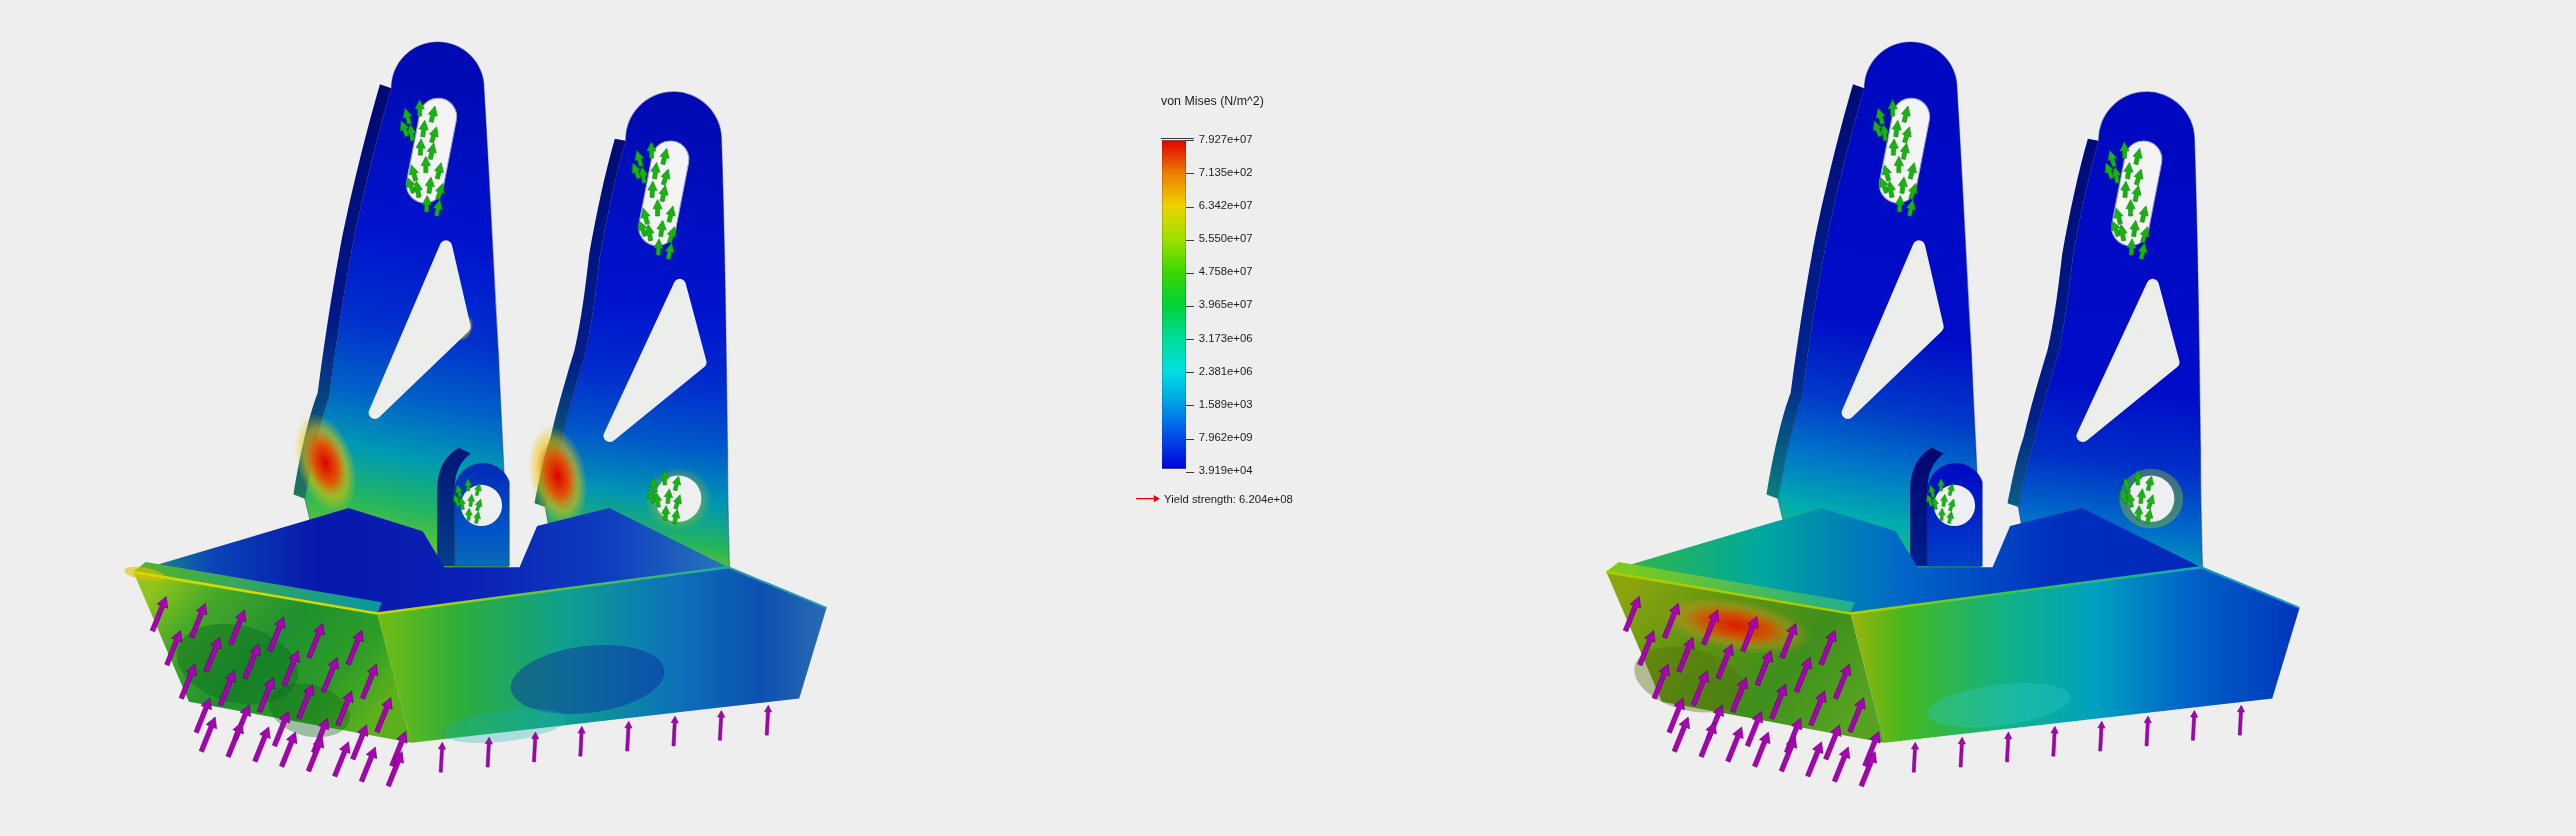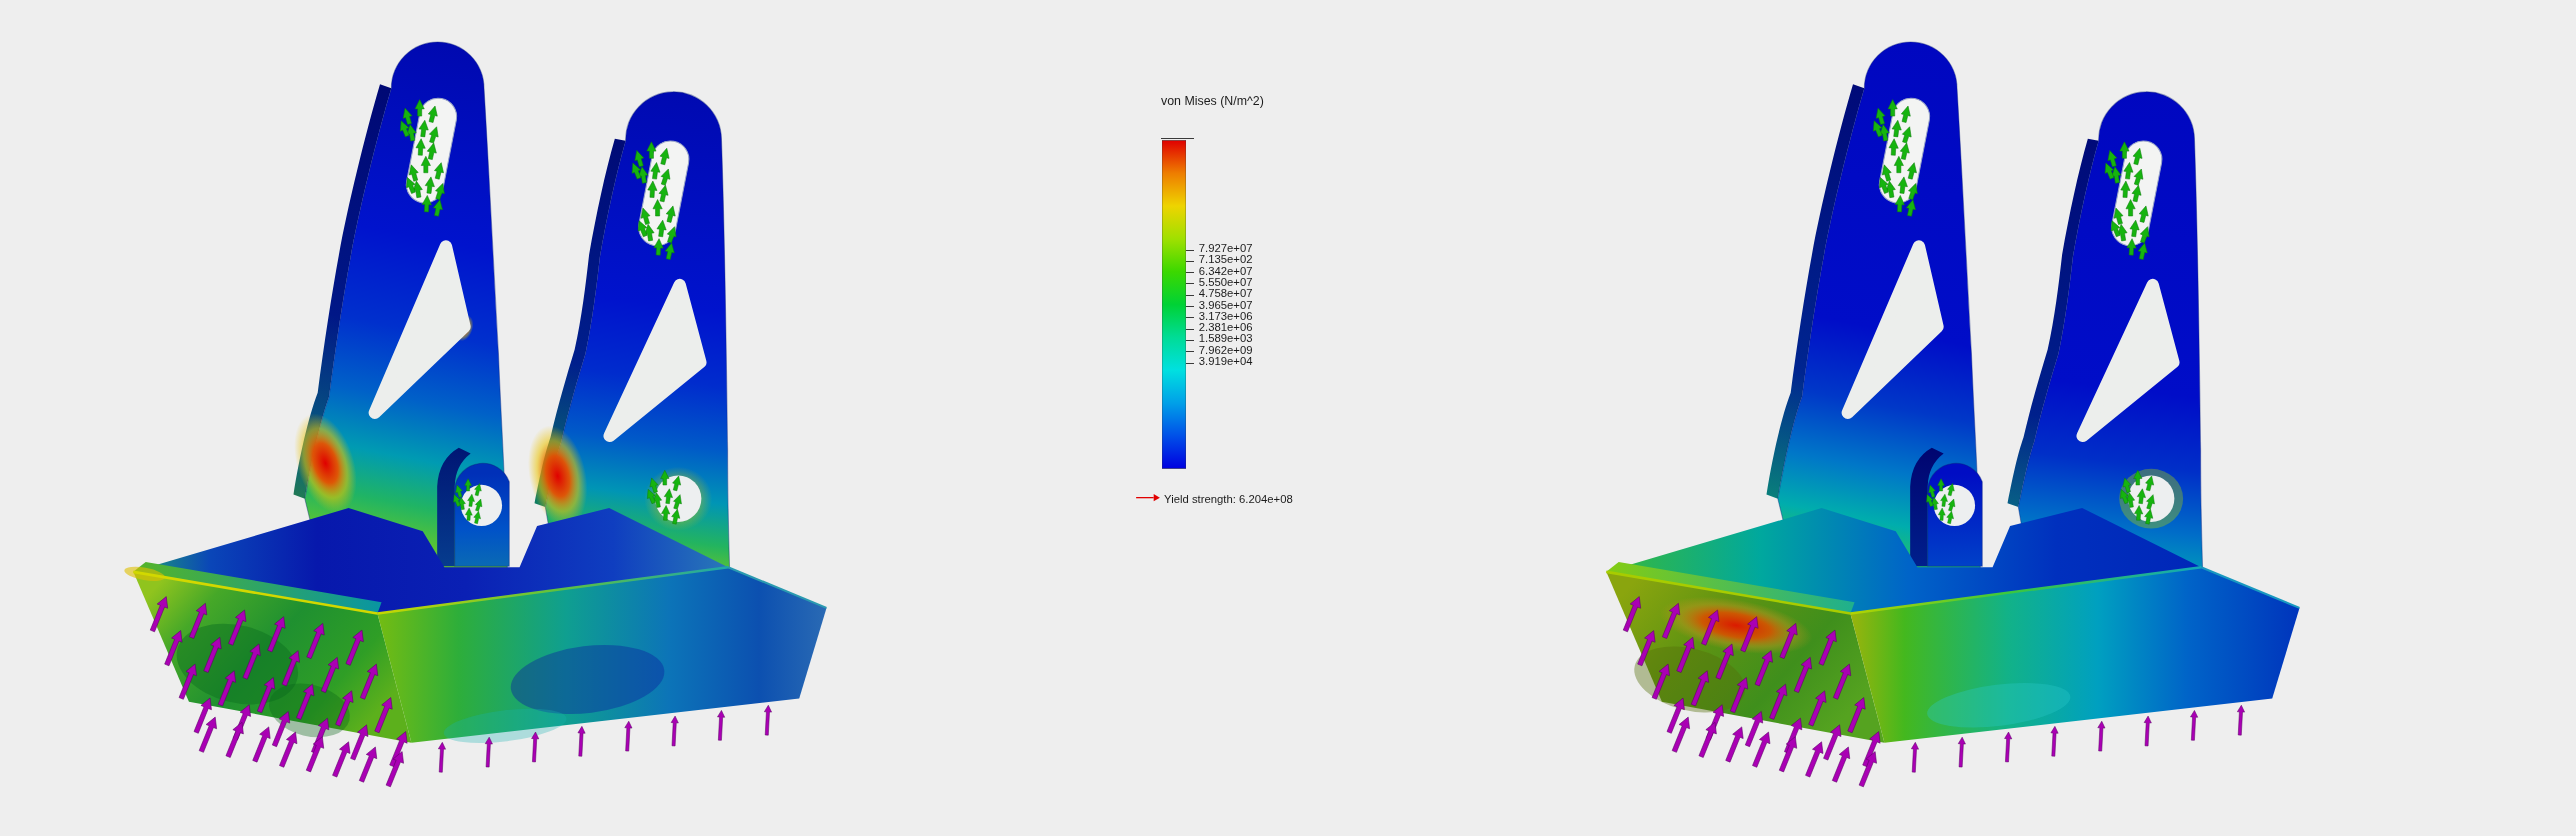--- a/index.html
+++ b/index.html
@@ -12,26 +12,26 @@
   .viewport{position:absolute;width:773px;height:824px;}
   #viewport-left{left:62px;top:10.3px;}
   #viewport-right{left:1535px;top:10.3px;}
   .legend{position:absolute;width:268px;}
   #legend-left{left:1124px;top:94px;height:464px;margin-left:37px;}
   .legend-title{position:absolute;left:0;top:0;font-size:12.4px;white-space:nowrap;}
   .cbar{position:absolute;}
   #legend-left .cbar{left:0.5px;top:45px;}
   .topline{position:absolute;height:1px;background:#3a3a3a;}
   #legend-left .topline{left:0;top:44px;width:33px;}
-  .scale-labels{position:absolute;display:flex;flex-direction:column;justify-content:center;}
+  .scale-labels{position:absolute;display:flex;flex-direction:column;justify-content:space-between;}
   #legend-left .scale-labels{left:25px;top:39px;height:343px;}
   .srow{display:flex;align-items:center;height:11.3px;}
   .tick{width:8.2px;height:1px;background:#3a3a3a;margin-right:4.6px;margin-top:4.1px;flex:0 0 auto;}
   .slabel{font-size:11.3px;white-space:nowrap;}
-  .yield-row{position:absolute;left:-25px;top:399px;display:flex;height:11.3px;}
+  .yield-row{position:absolute;left:-25px;top:399px;display:flex;align-items:center;height:11.3px;}
   .yield-row svg{margin-right:4.1px;}
   .yield-label{font-size:11.3px;white-space:nowrap;}
 </style>
 </head>
 <body style="background: rgb(238, 238, 238);">
 
 <svg width="0" height="0" style="position:absolute" aria-hidden="true">
   <defs>
     <path id="p-armL" d="M 639,152 A 90 90 0 0 1 819,152 C 830,330 840,560 847,667 C 852,790 858,880 862,1000 L 866,1150 L 520,1150 L 471,949 C 483,880 500,800 518,751 C 530,660 545,560 560,479 C 575,395 610,250 639,152 Z"></path>
     <path id="p-armLs" d="M 639,152 C 610,250 575,395 560,479 C 545,560 530,660 518,751 C 500,800 483,880 471,949 L 449,941 C 460,870 478,790 496,743 C 508,652 523,552 538,471 C 553,387 588,242 617,144 Z"></path>

